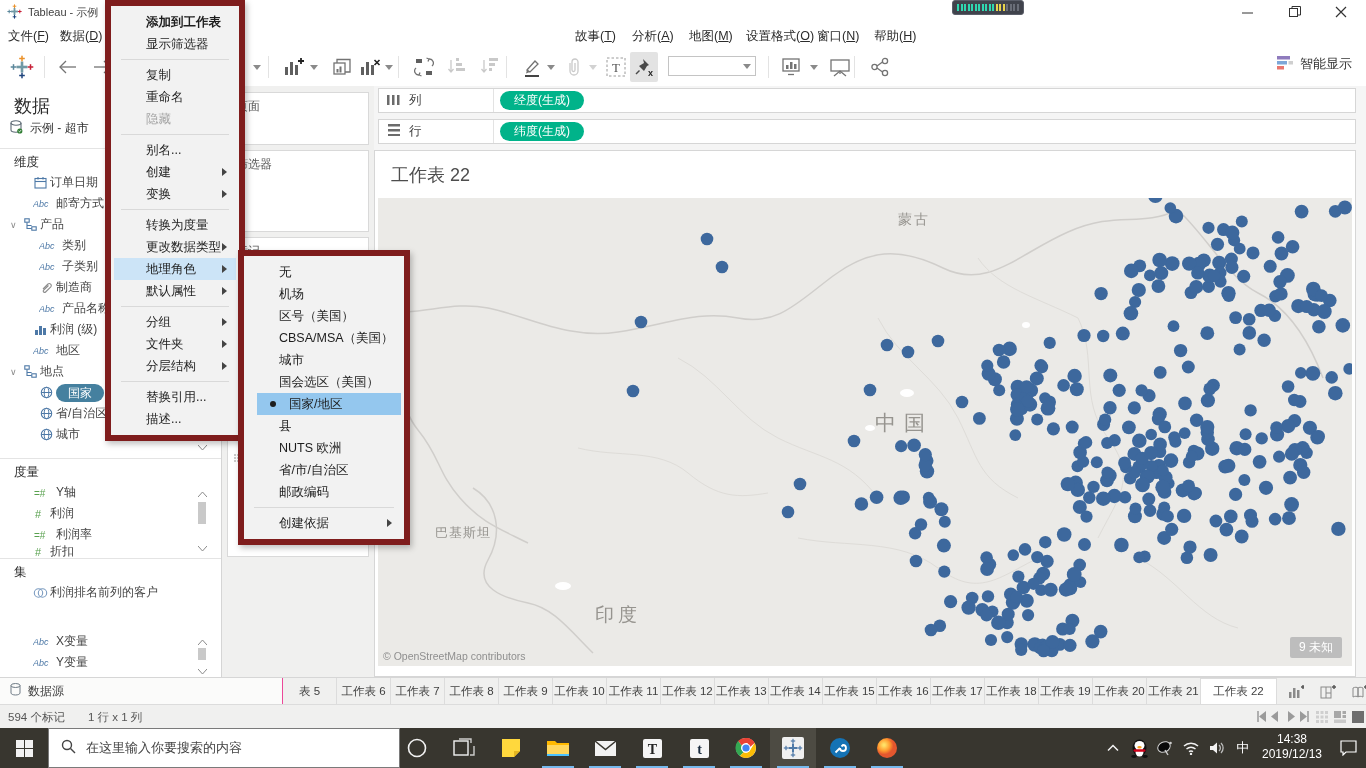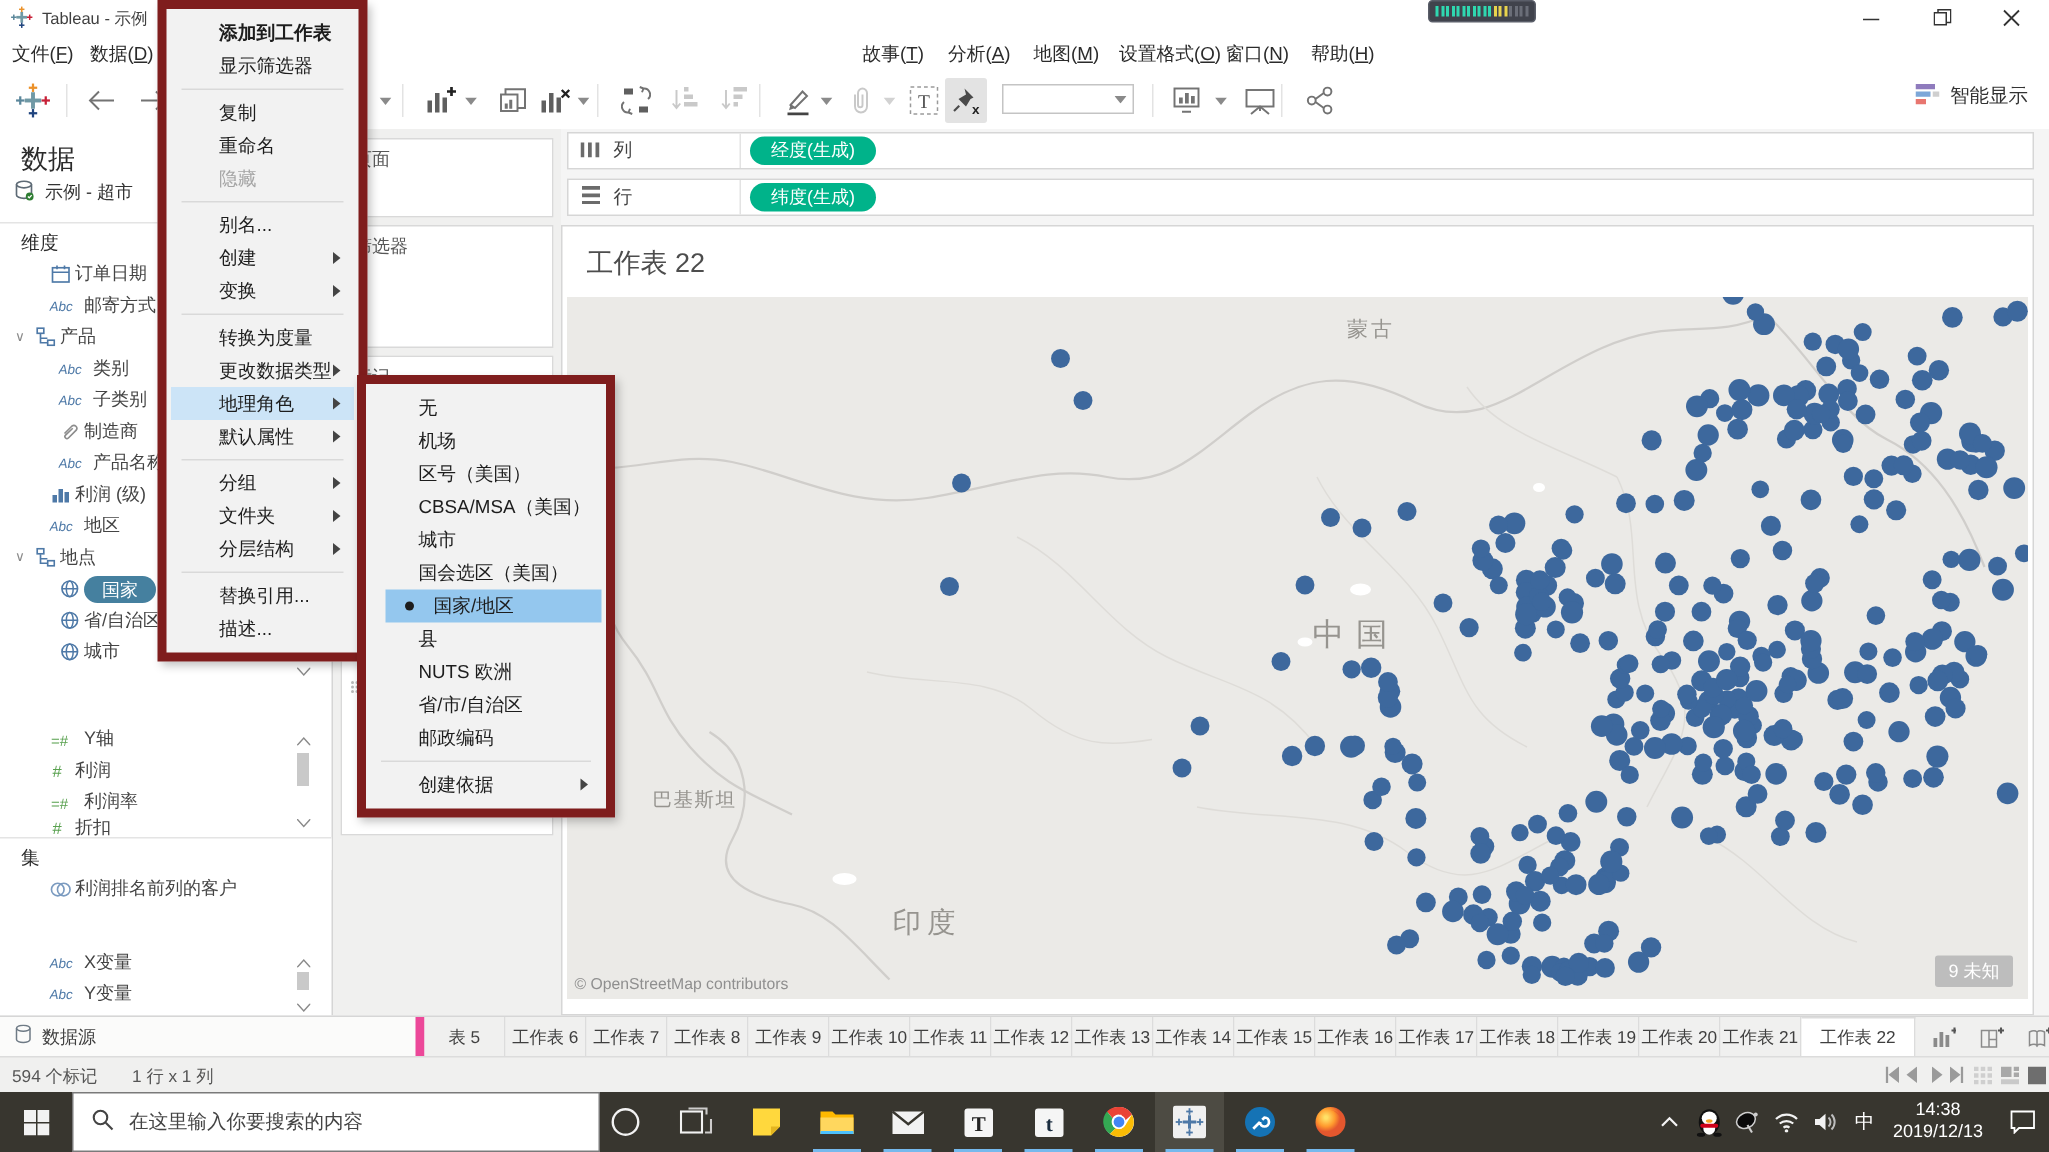--- a/index.html
+++ b/index.html
@@ -50,21 +50,21 @@
   .shelf .slabel{width:115px;display:flex;align-items:center;gap:8px;padding-left:8px;box-sizing:border-box;color:#424242;font-size:12.5px;flex:none;border-right:1px solid #e3e3e3;height:100%;}
   .pill{height:19px;line-height:19px;border-radius:10px;color:#fff;font-size:12px;padding:0 14px;margin-left:6px;}
   .wscard{position:absolute;left:0;top:64px;width:982px;height:527px;background:#fff;border:1px solid #d6d6d6;box-sizing:border-box;}
   .wstitle{position:absolute;left:16px;top:12px;font-size:18px;color:#4d4d4d;}
   .map{position:absolute;left:3px;top:47px;width:974px;height:468px;overflow:hidden;}
   .maplabel{position:absolute;color:#96948f;white-space:nowrap;}
   .attrib{position:absolute;left:5px;bottom:4px;font-size:10.5px;color:#8f8f8f;}
   .unknown{position:absolute;right:10px;bottom:8px;background:#bdbdbd;color:#fff;font-size:12px;padding:2px 9px;border-radius:2px;}
   
   .tabbar{position:absolute;left:0;top:677px;width:1366px;height:27px;background:#f0f0ef;border-top:1px solid #d6d6d6;box-sizing:border-box;}
-  .ds-tab{position:absolute;left:0;top:0;width:283px;height:26px;background:#fbfbfa;border-right:6px solid #ec4899;display:flex;align-items:center;gap:7px;padding-left:10px;box-sizing:border-box;color:#3f3f3f;}
+  .ds-tab{position:absolute;left:0;top:0;width:283px;height:26px;background:#fbfbfa;border-right:1px solid #ec4899;display:flex;align-items:center;gap:7px;padding-left:10px;box-sizing:border-box;color:#3f3f3f;}
   .stab{position:absolute;top:0;height:26px;border-right:1px solid #dcdcdc;display:flex;align-items:center;justify-content:center;font-size:11.5px;color:#3f3f3f;box-sizing:border-box;background:#f0f0ef;overflow:hidden;white-space:nowrap;}
   .stab.active{background:#fff;border-top:1px solid #dcdcdc;}
   .newtab{position:absolute;top:3px;width:26px;height:20px;display:flex;align-items:center;justify-content:center;}
   
   .statusbar{position:absolute;left:0;top:704px;width:1366px;height:24px;background:#f0f0ef;border-top:1px solid #dcdcdc;box-sizing:border-box;font-size:11.5px;color:#555;}
   
   .taskbar{position:absolute;left:0;top:728px;width:1366px;height:40px;background:#38362f;}
   .startbtn{position:absolute;left:0;top:0;width:48px;height:40px;display:flex;align-items:center;justify-content:center;}
   .searchbox{position:absolute;left:48px;top:0;width:352px;height:40px;background:#fff;border:1px solid #7a7a7a;box-sizing:border-box;display:flex;align-items:center;gap:10px;padding-left:12px;color:#444;font-size:13px;}
   .tkapp{position:absolute;top:0;width:46px;height:40px;display:flex;align-items:center;justify-content:center;}
@@ -458,20 +458,21 @@
           <span class="fic" style="width: 20px;">
             <svg width="13" height="13">
               <circle cx="6.5" cy="6.5" r="5.2" fill="none" stroke="#4e79a7" stroke-width="1.1"></circle>
               <ellipse cx="6.5" cy="6.5" rx="2.3" ry="5.2" fill="none" stroke="#4e79a7" stroke-width="1"></ellipse>
               <line x1="1.3" y1="6.5" x2="11.7" y2="6.5" stroke="#4e79a7" stroke-width="1"></line>
             </svg>
           </span>
           <span>城市</span>
         </div>
       </div>
+    <div class="dp-sec" style="top:372px;height:22px;">度量</div>
     <div class="flist" style="top:396px;height:76px;" id="measure-list">
         <div class="frow" style="padding-left: 30px;">
           <span class="fic" style="width: 26px;">
             <svg width="18" height="12">
               <text x="0" y="10" font-size="10" fill="#59a14f">=#</text>
             </svg>
           </span>
           <span>Y轴</span>
         </div>
         <div class="frow" style="padding-left: 30px;">

